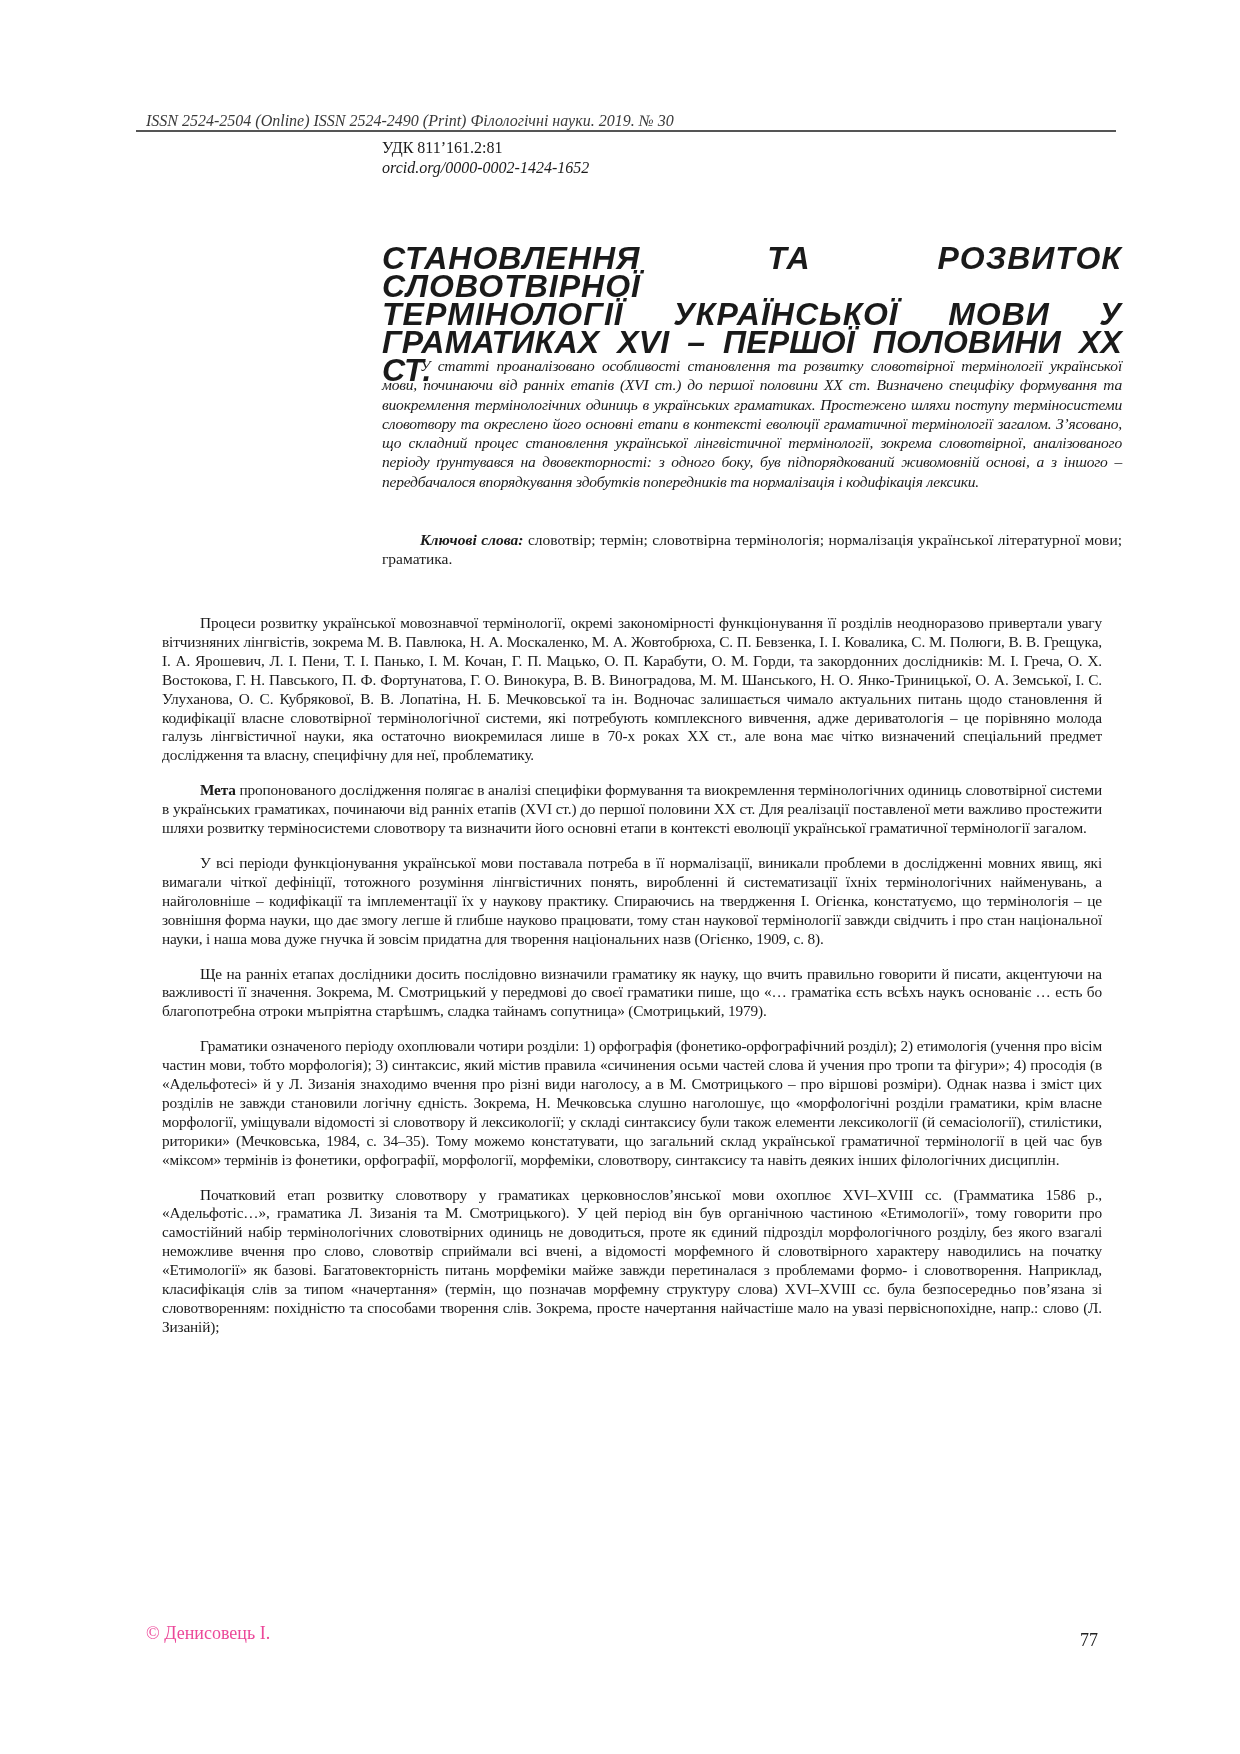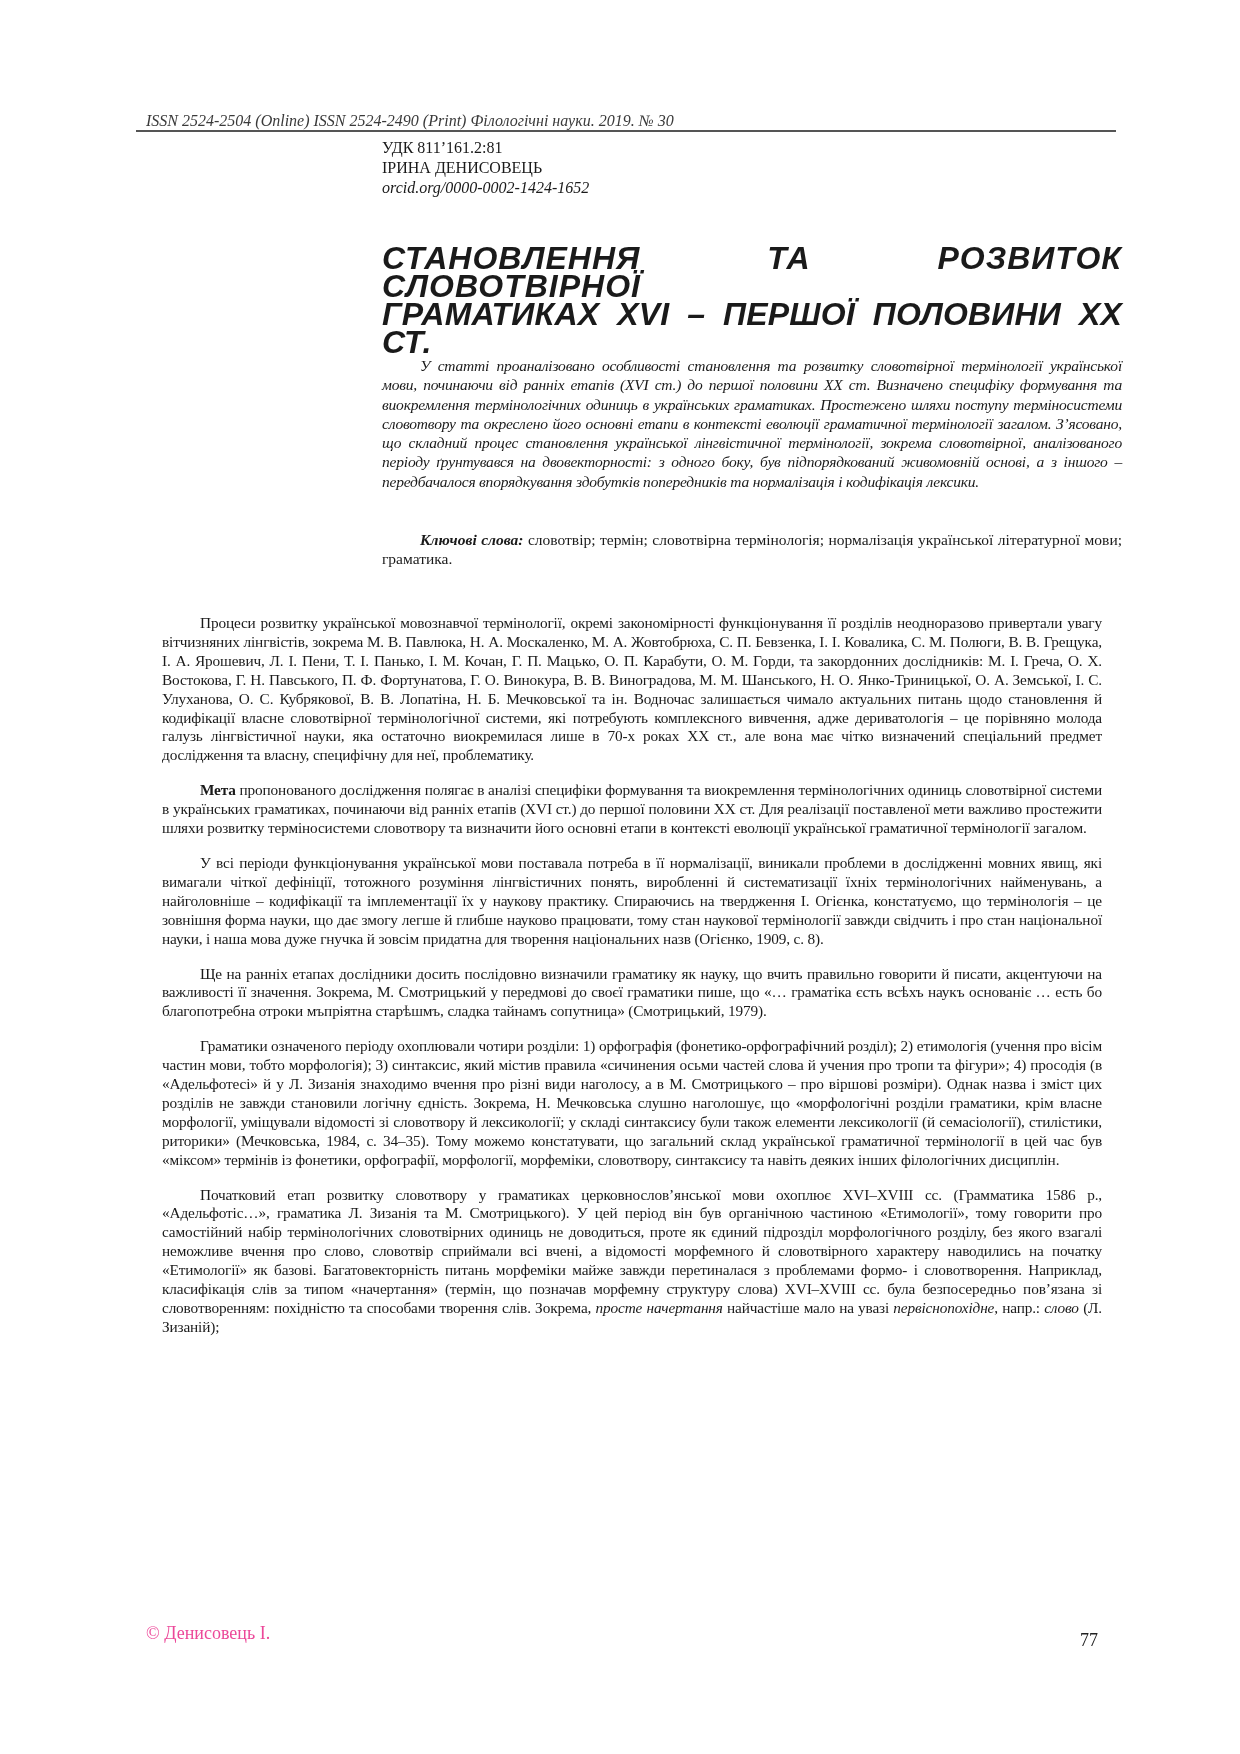--- a/index.html
+++ b/index.html
@@ -36,42 +36,42 @@
     position: absolute; left: 382px; top: 530px; width: 740px;
     font-size: 15.5px; line-height: 19.3px; text-align: justify; text-indent: 38px;
   }
   .keywords .kw-label { font-weight: bold; font-style: italic; }
   .body-text {
     position: absolute; left: 146px; top: 598px; width: 972px;
     font-size: 15.3px; line-height: 18.9px; text-align: justify; letter-spacing: -0.15px;
   }
   .body-text p { margin: 16px; text-indent: 38px; }
   .body-text .bold { font-weight: bold; }
-  .body-text .it { font-style: italic; }
+  .body-text .it { }
   .copyright {
     position: absolute; left: 146px; top: 1604px; font-size: 18px; color: #ec4899; margin-top: 19px;
   }
   .page-number {
     position: absolute; left: 1080px; top: 1630px; font-size: 18px; color: #222;
   }
 </style>
 </head>
 <body>
 
 <div class="header">ISSN 2524-2504 (Online) ISSN 2524-2490 (Print)  Філологічні науки. 2019. № 30</div>
 <div class="header-rule"></div>
 
 <div class="meta">
   <div>УДК 811’161.2:81</div>
-  <div>ІРИНА ДЕНИСОВЕЦЬ</div>
   <div class="it">orcid.org/0000-0002-1424-1652</div>
 </div>
 
 <div class="title">
   <div>СТАНОВЛЕННЯ ТА РОЗВИТОК СЛОВОТВІРНОЇ</div>
+  <div>ТЕРМІНОЛОГІЇ УКРАЇНСЬКОЇ МОВИ У</div>
   <div>ГРАМАТИКАХ XVI – ПЕРШОЇ ПОЛОВИНИ XX СТ.</div>
 </div>
 
 <div class="abstract">У статті проаналізовано особливості становлення та розвитку словотвірної термінології української мови, починаючи від ранніх етапів (XVI ст.) до першої половини XX ст. Визначено специфіку формування та виокремлення термінологічних одиниць в українських граматиках. Простежено шляхи поступу терміносистеми словотвору та окреслено його основні етапи в контексті еволюції граматичної термінології загалом. З’ясовано, що складний процес становлення української лінгвістичної термінології, зокрема словотвірної, аналізованого періоду ґрунтувався на двовекторності: з одного боку, був підпорядкований живомовній основі, а з іншого – передбачалося впорядкування здобутків попередників та нормалізація і кодифікація лексики.</div>
 
 <div class="keywords"><span class="kw-label">Ключові слова:</span><span> словотвір; термін; словотвірна термінологія; нормалізація української літературної мови; граматика.</span></div>
 
 <div class="body-text">
   <p>Процеси розвитку української мовознавчої термінології, окремі закономірності функціонування її розділів неодноразово привертали увагу вітчизняних лінгвістів, зокрема М. В. Павлюка, Н. А. Москаленко, М. А. Жовтобрюха, С. П. Бевзенка, І. І. Ковалика, С. М. Полюги, В. В. Грещука, І. А. Ярошевич, Л. І. Пени, Т. І. Панько, І. М. Кочан, Г. П. Мацько, О. П. Карабути, О. М. Горди, та закордонних дослідників: М. І. Греча, О. Х. Востокова, Г. Н. Павського, П. Ф. Фортунатова, Г. О. Винокура, В. В. Виноградова, М. М. Шанського, Н. О. Янко-Триницької, О. А. Земської, І. С. Улуханова, О. С. Кубрякової, В. В. Лопатіна, Н. Б. Мечковської та ін. Водночас залишається чимало актуальних питань щодо становлення й кодифікації власне словотвірної термінологічної системи, які потребують комплексного вивчення, адже дериватологія – це порівняно молода галузь лінгвістичної науки, яка остаточно виокремилася лише в 70-х роках XX ст., але вона має чітко визначений спеціальний предмет дослідження та власну, специфічну для неї, проблематику.</p>
   <p><span class="bold">Мета</span><span> пропонованого дослідження полягає в аналізі специфіки формування та виокремлення термінологічних одиниць словотвірної системи в українських граматиках, починаючи від ранніх етапів (XVI ст.) до першої половини XX ст. Для реалізації поставленої мети важливо простежити шляхи розвитку терміносистеми словотвору та визначити його основні етапи в контексті еволюції української граматичної термінології загалом.</span></p>

